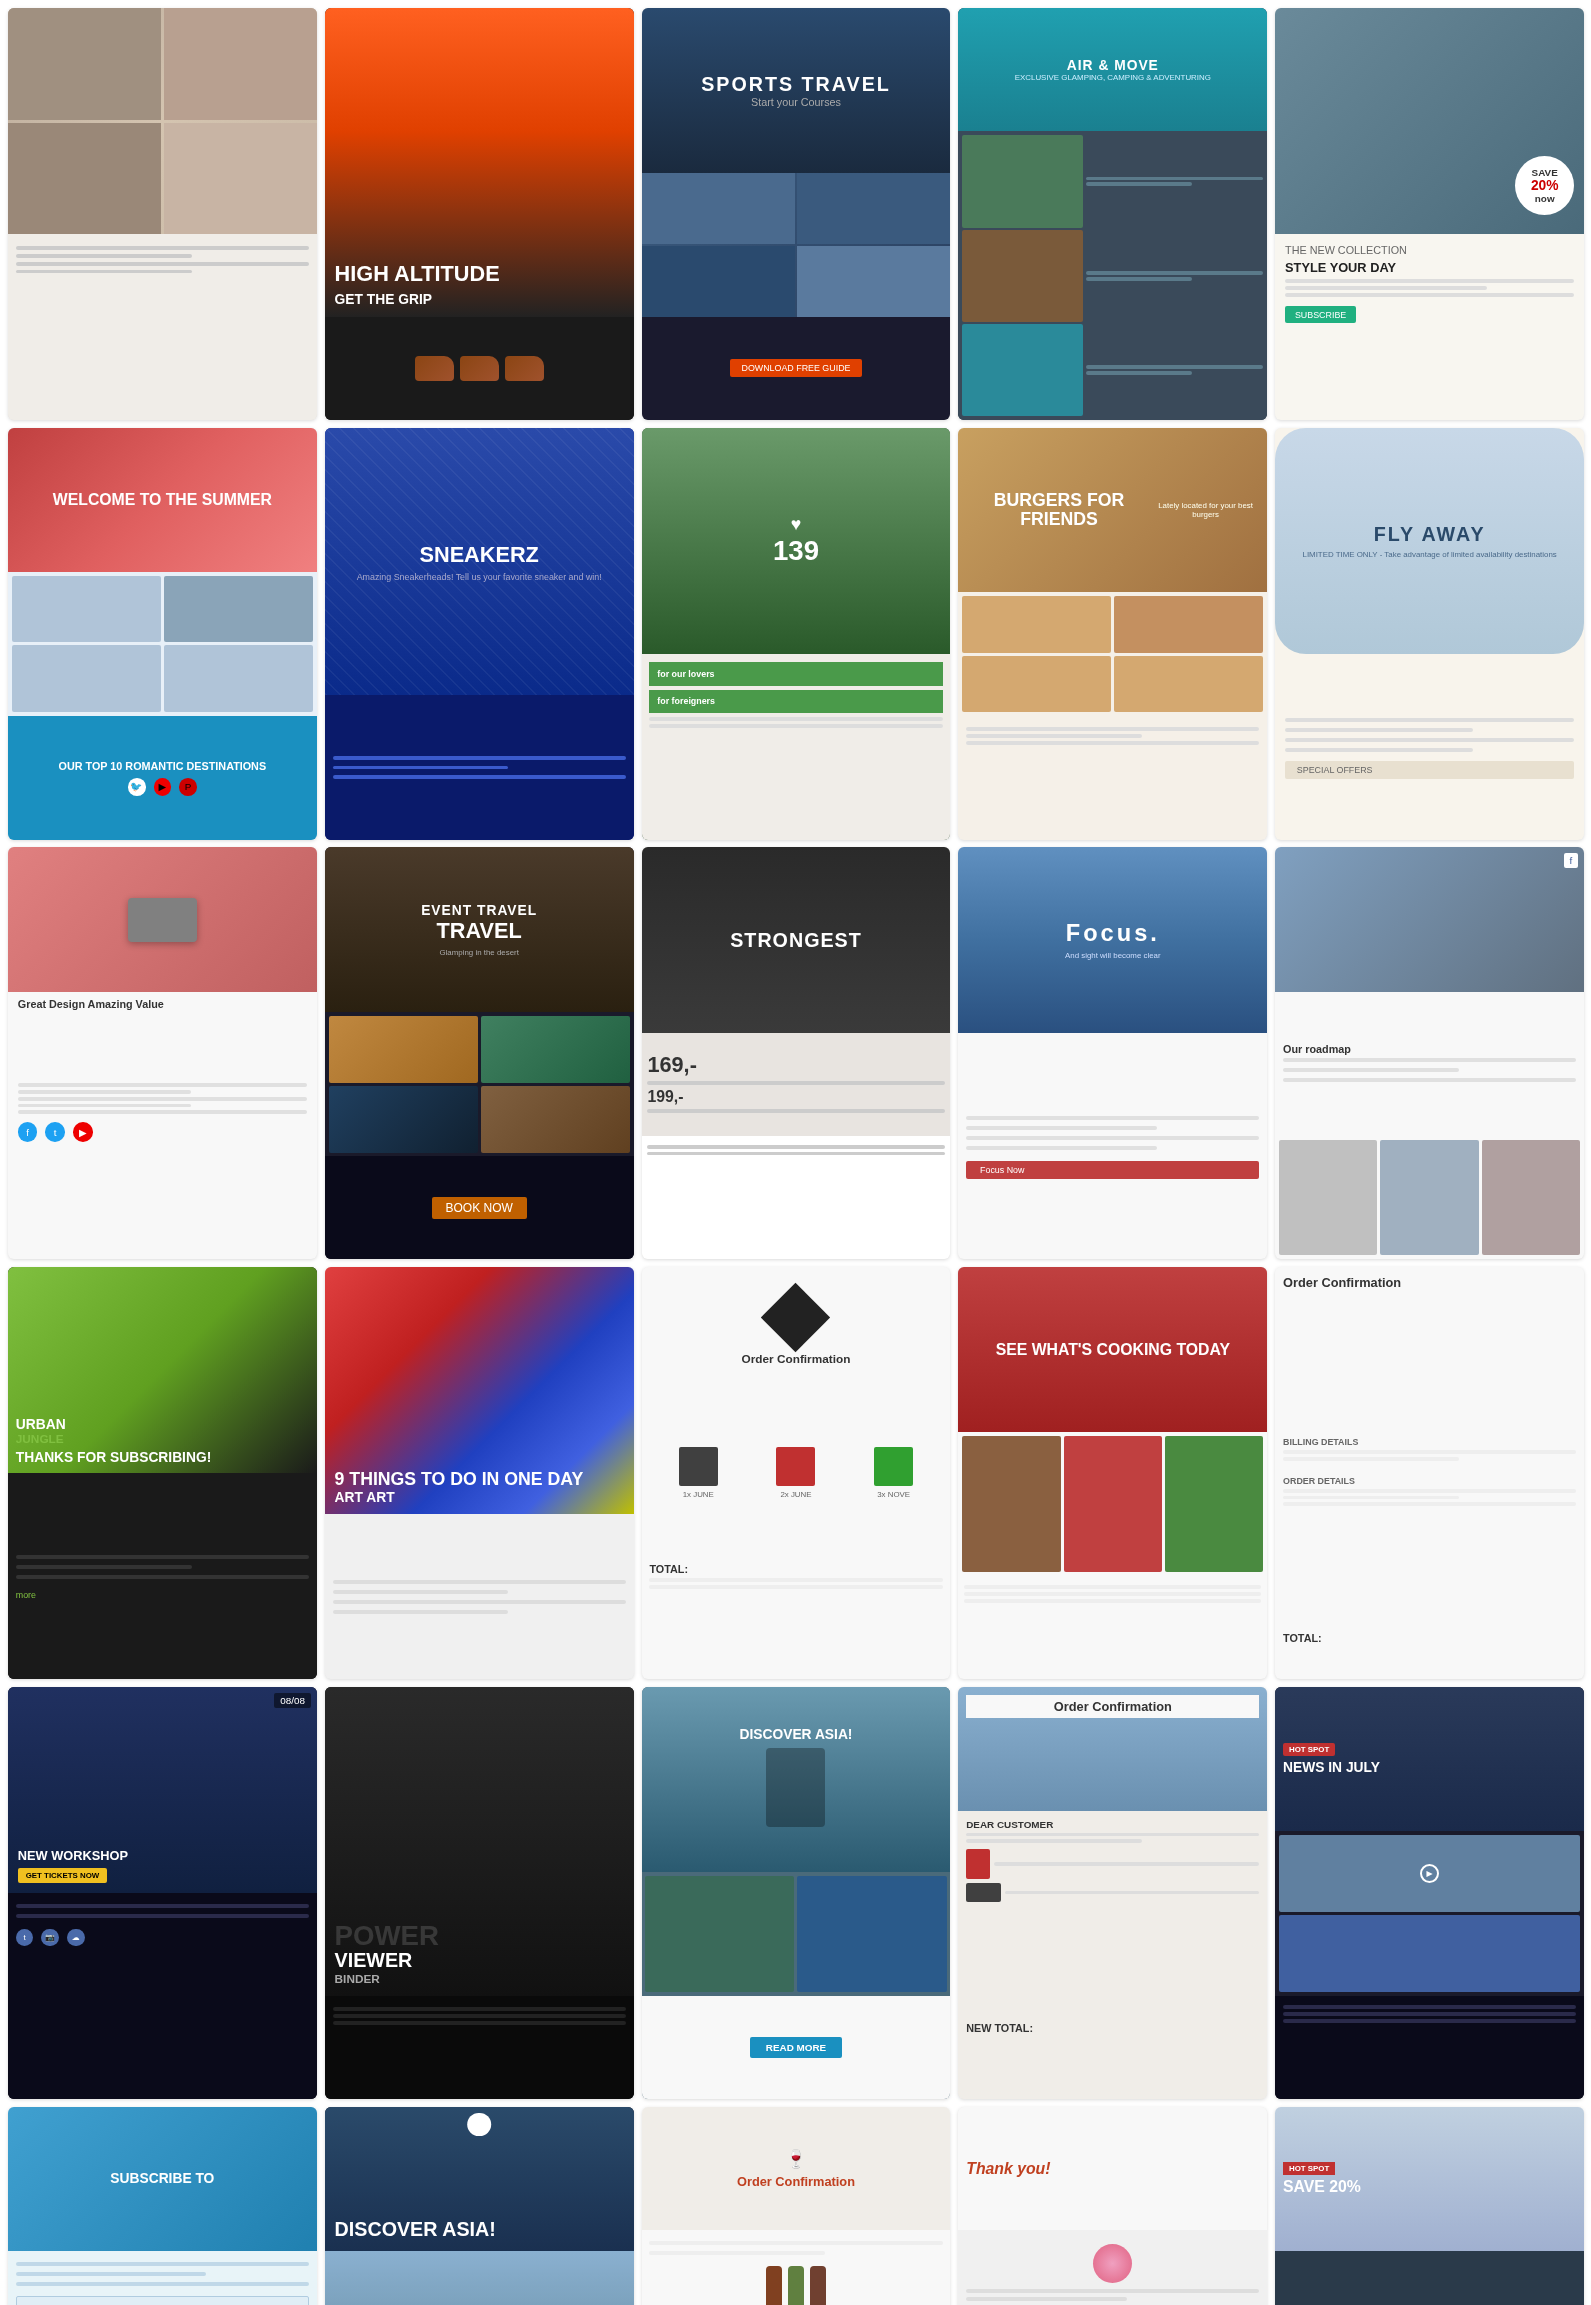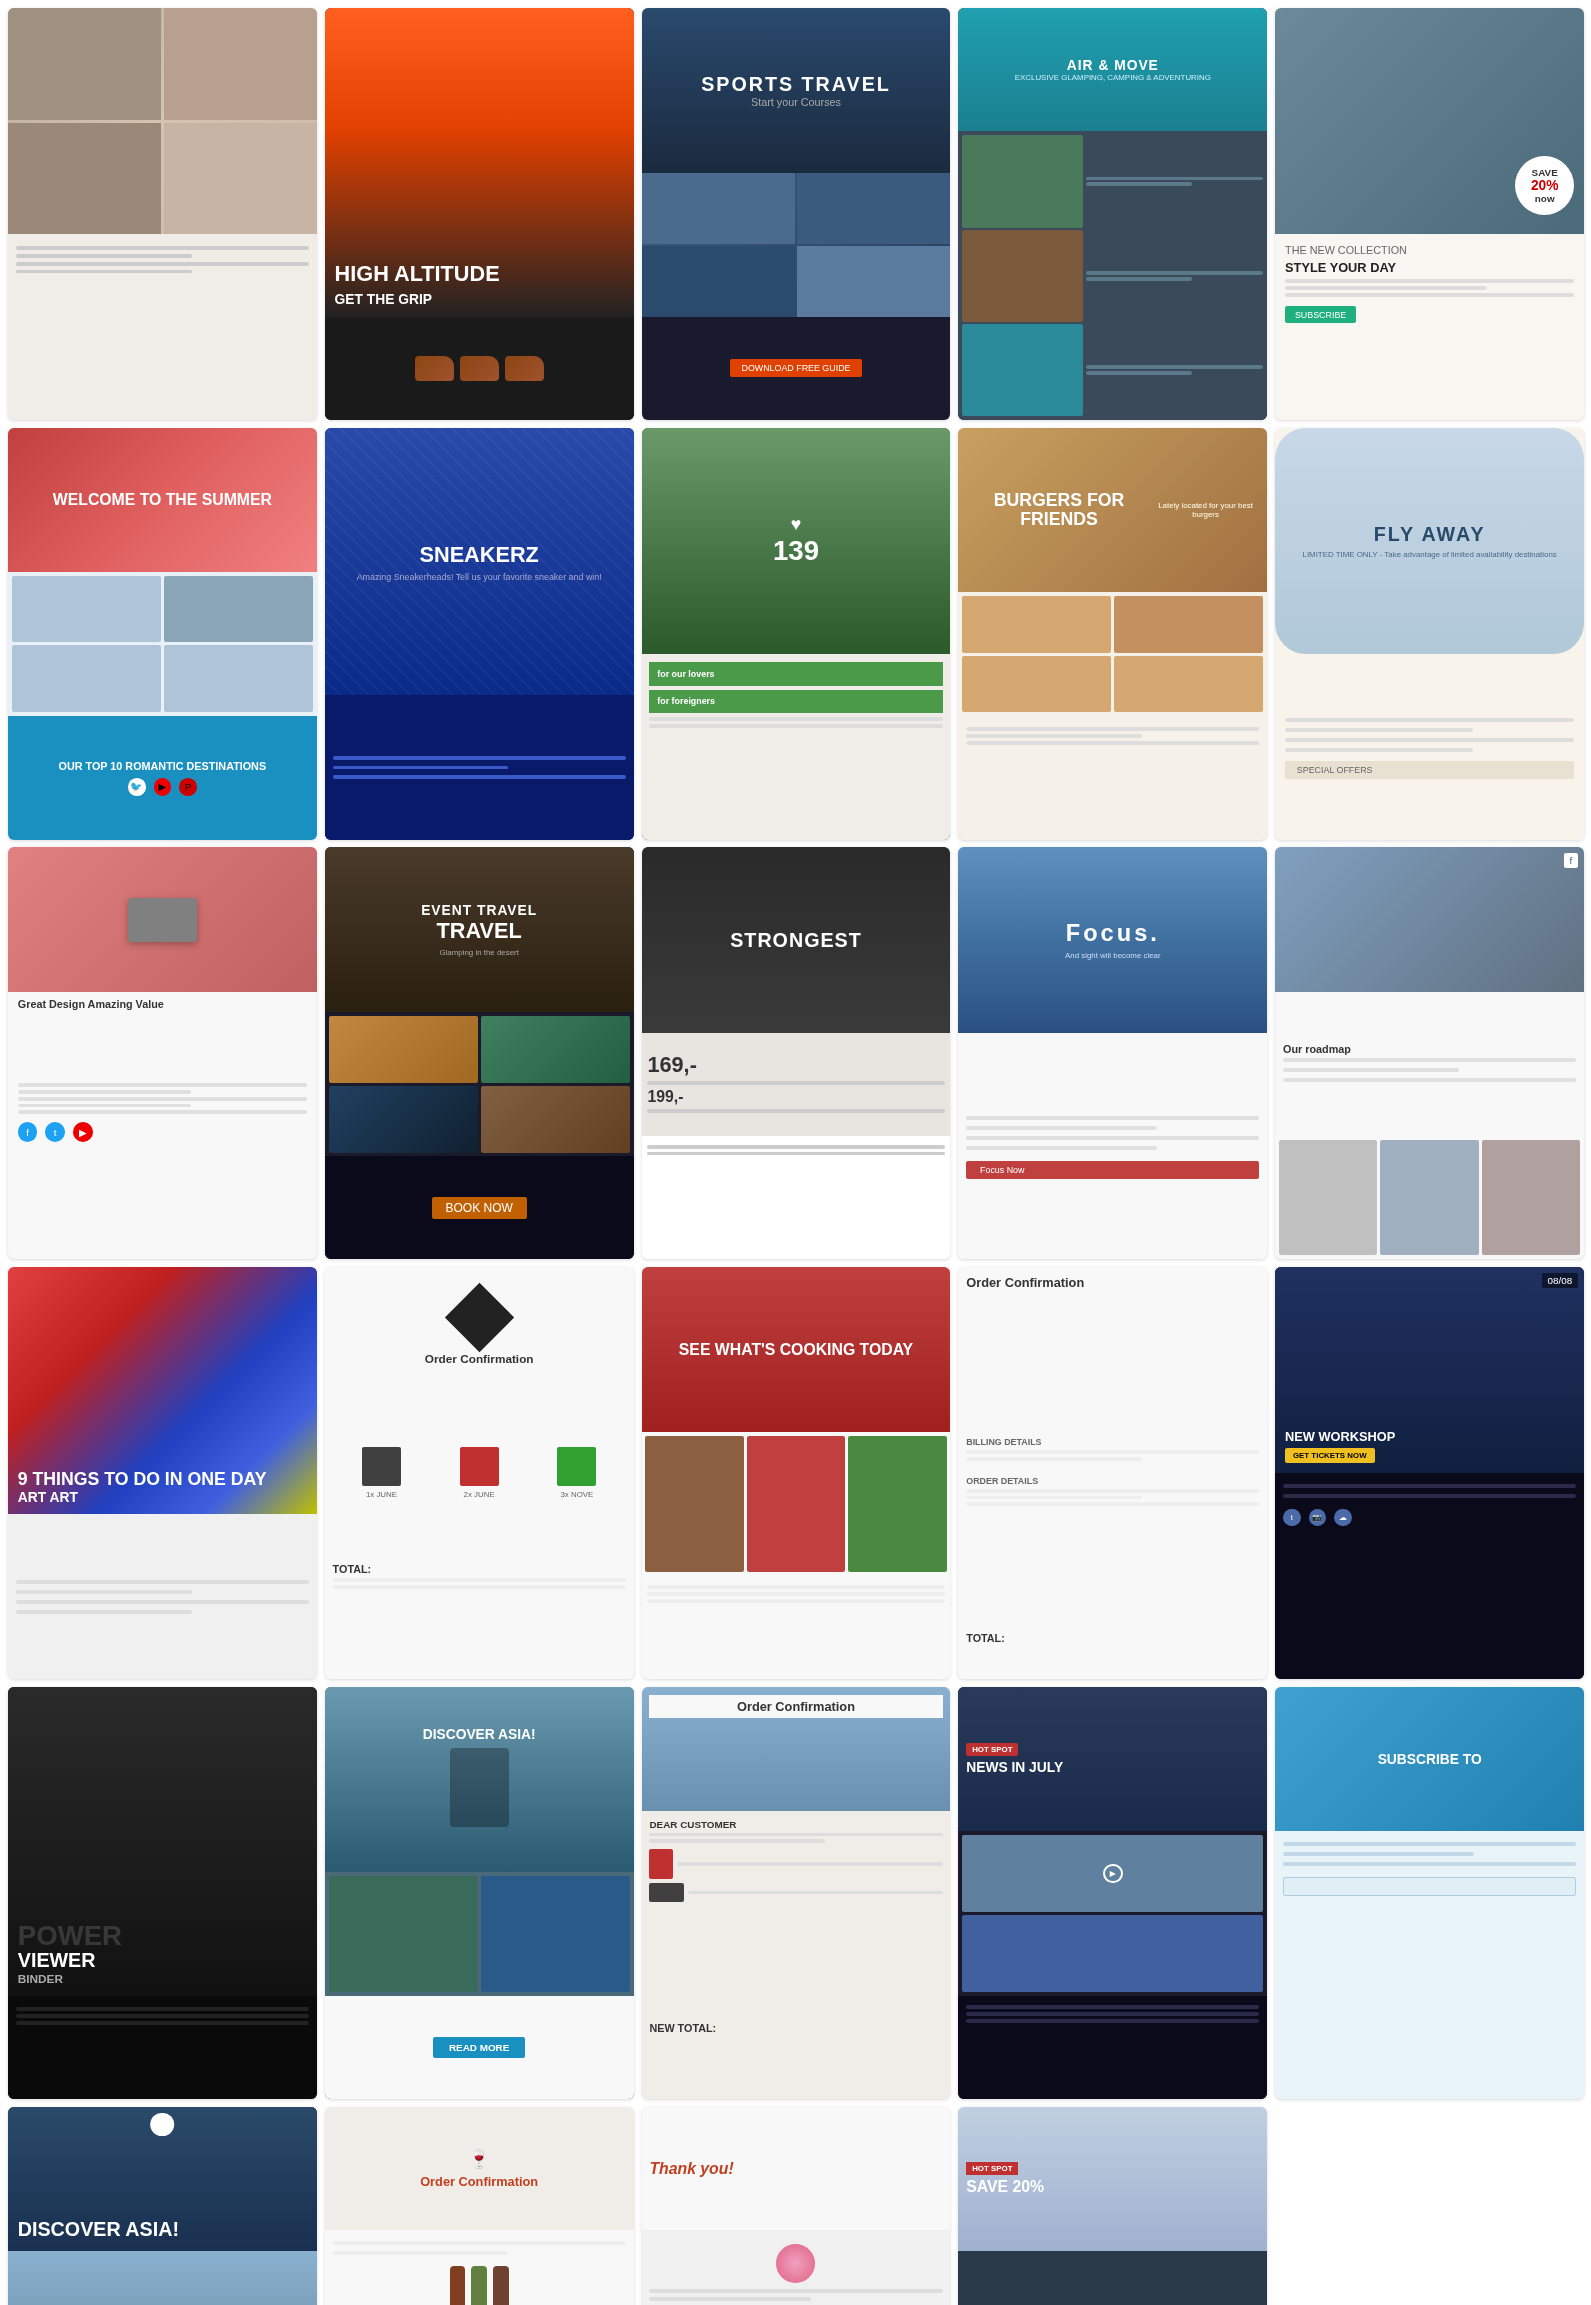--- a/index.html
+++ b/index.html
@@ -610,20 +610,33 @@
       <div class="tline short"></div>
       <div class="tline"></div>
     </div>
     <div class="bottom">
       <div class="img-cell"></div>
       <div class="img-cell"></div>
       <div class="img-cell"></div>
     </div>
   </div>
 
+  <div class="card card-16">
+    <div class="top">
+      <div class="urban">URBAN</div>
+      <div class="jungle">JUNGLE</div>
+      <div class="thanks">THANKS FOR SUBSCRIBING!</div>
+    </div>
+    <div class="bottom">
+      <div class="tline"></div>
+      <div class="tline short"></div>
+      <div class="tline"></div>
+      <div class="link">more</div>
+    </div>
+  </div>
 
   <div class="card card-17">
     <div class="top">
       <div class="bg"></div>
       <div class="overlay-text">
         <div class="nine">9 THINGS TO DO IN ONE DAY</div>
         <div class="art">ART ART</div>
       </div>
     </div>
     <div class="bottom">

